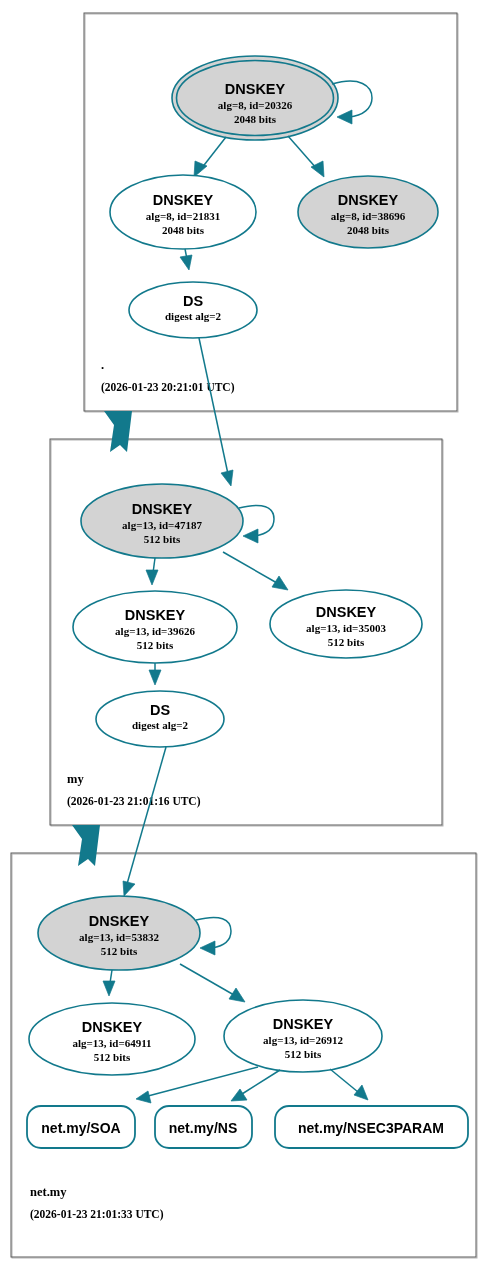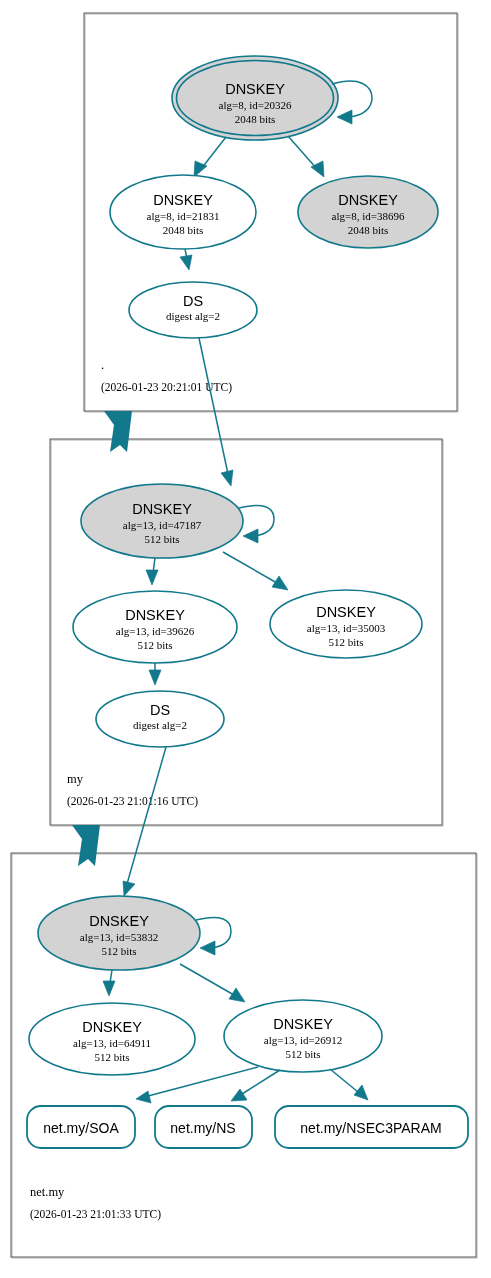--- a/index.html
+++ b/index.html
@@ -11,20 +11,21 @@
   body {
     width: 491px;
     height: 1278px;
     overflow: hidden;
     font-family: "Liberation Sans", sans-serif;
   }
   #graph-root {
     position: relative;
     width: 491px;
     height: 954px;
+    font-weight: bold;
   }
   svg#dnssec-graph {
     display: block;
     width: 491px;
     height: 1278px;
   }
   .cluster-box {
     fill: none;
     stroke: #5a5a5a;
     stroke-width: 1;

